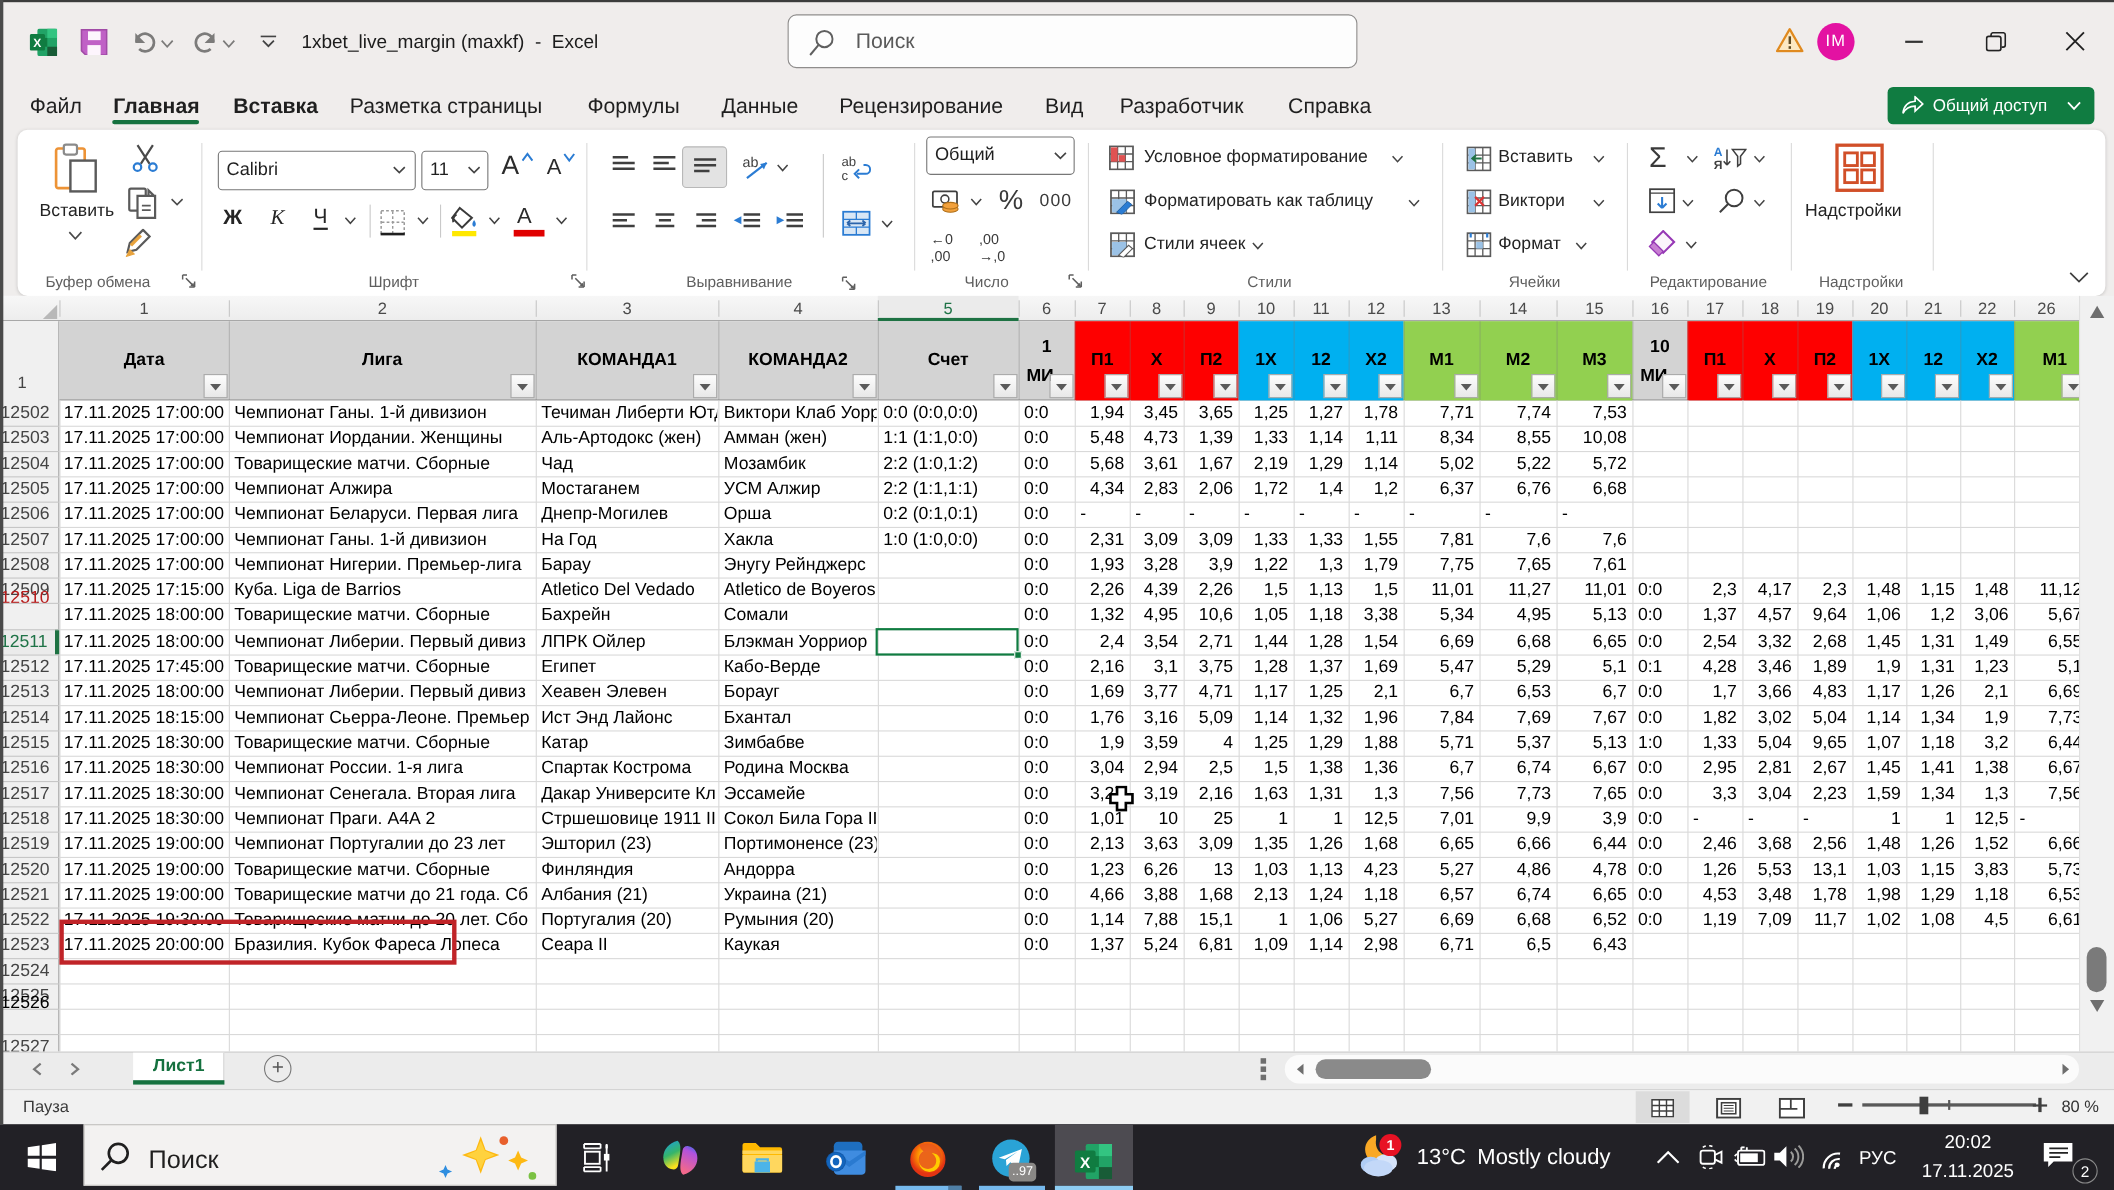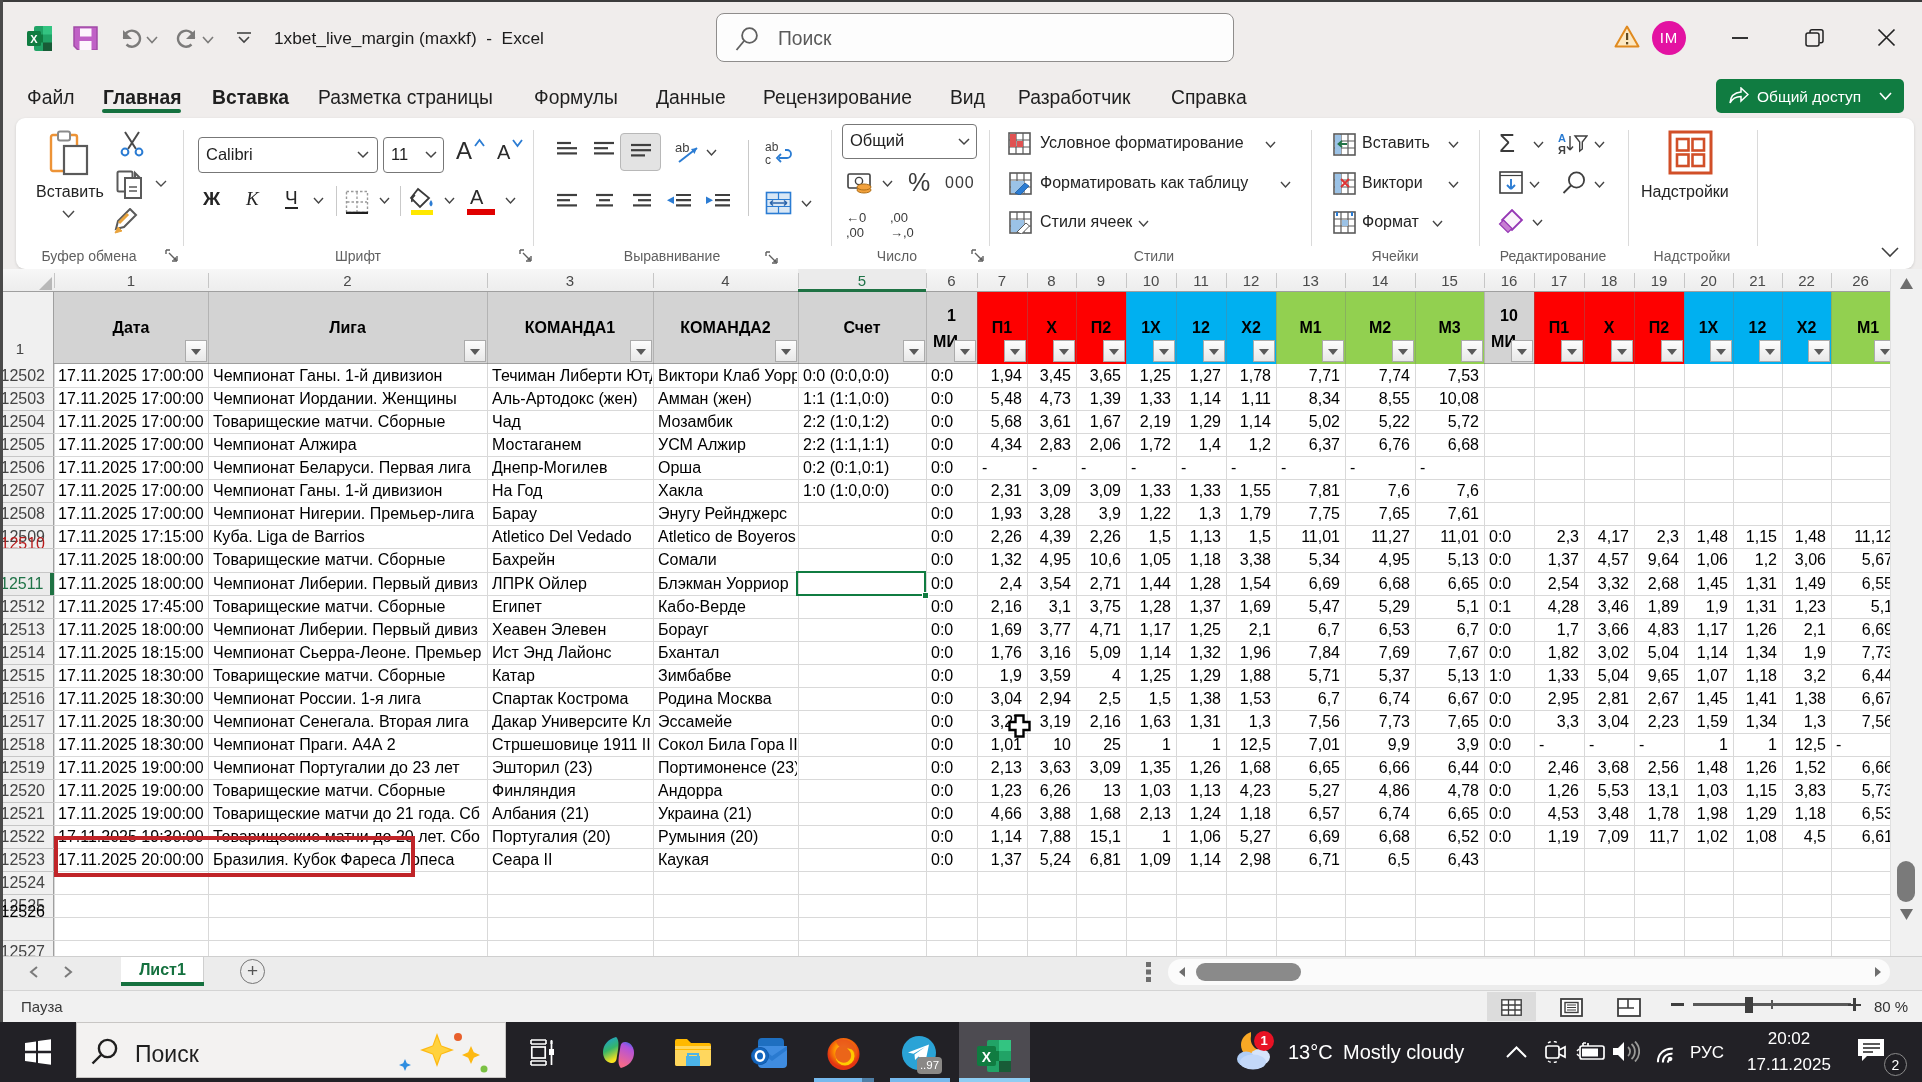--- a/index.html
+++ b/index.html
@@ -794,21 +794,21 @@
 <div class="cell txt" style="left:54px;top:687px;width:154px;height:23px">17.11.2025 18:30:00</div>
 <div class="cell txt" style="left:209px;top:687px;width:277px;height:23px">Чемпионат России. 1-я лига</div>
 <div class="cell txt" style="left:488px;top:687px;width:164px;height:23px">Спартак Кострома</div>
 <div class="cell txt" style="left:654px;top:687px;width:143px;height:23px">Родина Москва</div>
 <div class="cell txt" style="left:927px;top:687px;width:49px;height:23px">0:0</div>
 <div class="cell num" style="left:978px;top:687px;width:48px;height:23px">3,04</div>
 <div class="cell num" style="left:1028px;top:687px;width:47px;height:23px">2,94</div>
 <div class="cell num" style="left:1077px;top:687px;width:48px;height:23px">2,5</div>
 <div class="cell num" style="left:1127px;top:687px;width:48px;height:23px">1,5</div>
 <div class="cell num" style="left:1177px;top:687px;width:48px;height:23px">1,38</div>
-<div class="cell num" style="left:1227px;top:687px;width:48px;height:23px">1,53</div>
+<div class="cell num" style="left:1227px;top:687px;width:48px;height:23px">1,36</div>
 <div class="cell num" style="left:1277px;top:687px;width:67px;height:23px">6,7</div>
 <div class="cell num" style="left:1346px;top:687px;width:68px;height:23px">6,74</div>
 <div class="cell num" style="left:1416px;top:687px;width:67px;height:23px">6,67</div>
 <div class="cell txt" style="left:1485px;top:687px;width:48px;height:23px">0:0</div>
 <div class="cell num" style="left:1535px;top:687px;width:48px;height:23px">2,95</div>
 <div class="cell num" style="left:1585px;top:687px;width:48px;height:23px">2,81</div>
 <div class="cell num" style="left:1635px;top:687px;width:48px;height:23px">2,67</div>
 <div class="cell num" style="left:1685px;top:687px;width:47px;height:23px">1,45</div>
 <div class="cell num" style="left:1734px;top:687px;width:47px;height:23px">1,41</div>
 <div class="cell num" style="left:1783px;top:687px;width:47px;height:23px">1,38</div>

